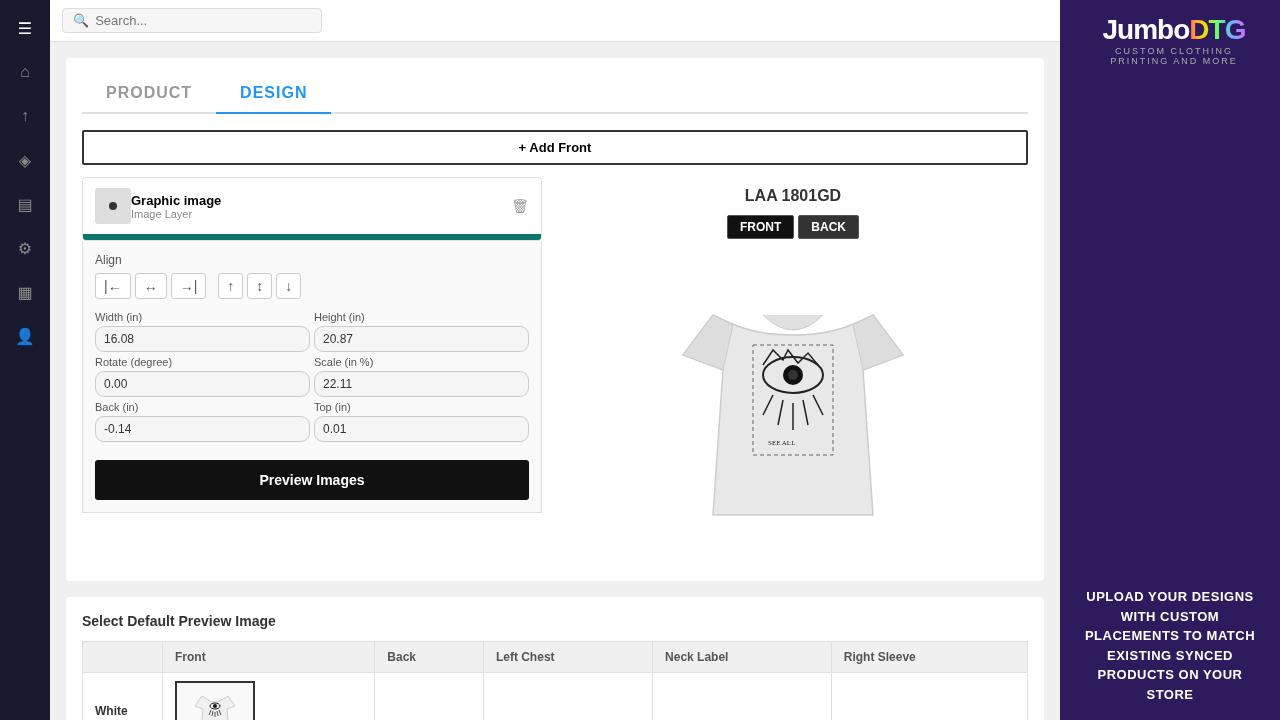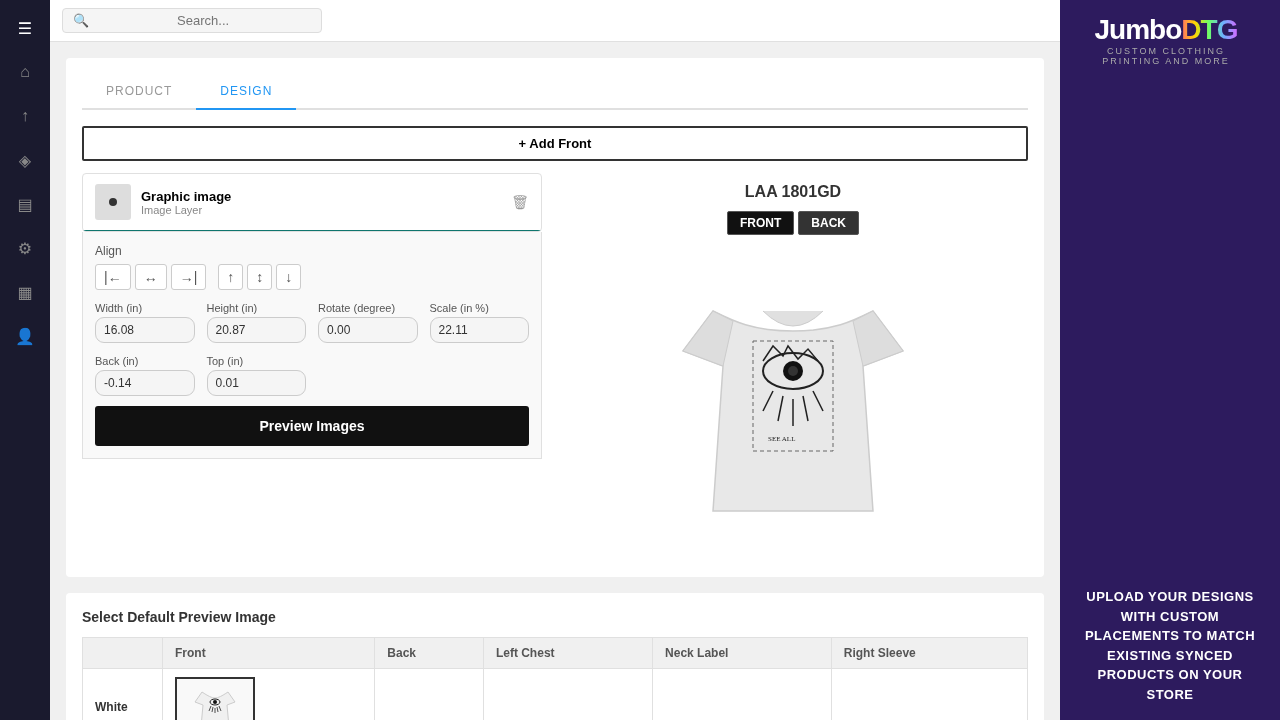--- a/index.html
+++ b/index.html
@@ -55,21 +55,20 @@
       padding: 4px 10px;
       width: 260px;
     }
     .search-container input {
       border: none;
       background: transparent;
       outline: none;
       font-size: 13px;
       color: #333;
       width: 100%;
-      text-align: center;
     }
     .search-icon-inner { color: #999; margin-right: 6px; font-size: 13px; }
 
     
     .content-scroll {
       flex: 1;
       overflow-y: auto;
       padding: 16px;
     }
 
@@ -82,22 +81,22 @@
     }
 
     
     .tabs {
       display: flex;
       border-bottom: 2px solid #e0e0e0;
       margin-bottom: 16px;
     }
     .tab {
       padding: 10px 24px;
-      font-size: 12px;
-      font-weight: 400;
+      font-size: 16px;
+      font-weight: 700;
       letter-spacing: 1px;
       cursor: pointer;
       color: #999;
       border-bottom: 2px solid transparent;
       margin-bottom: -2px;
       text-transform: uppercase;
     }
     .tab.active {
       color: #2196f3;
       border-bottom: 2px solid #2196f3;
@@ -135,22 +134,21 @@
       border: 1px solid #e0e0e0;
       border-radius: 4px;
       max-height: 310px;
       overflow-y: auto;
       background: #fff;
     }
     .layer-item {
       display: flex;
       align-items: center;
       padding: 10px 12px;
-      border-bottom: 1px solid #0f766e;
-      gap: 10px;
+      border-bottom: 6px solid #0f766e;
     }
     .layer-thumb {
       width: 36px;
       height: 36px;
       background: #ddd;
       border-radius: 3px;
       display: flex;
       align-items: center;
       justify-content: center;
       font-size: 18px;
@@ -178,22 +176,23 @@
       padding: 4px 8px;
       cursor: pointer;
       border-radius: 3px;
       font-size: 14px;
       color: #555;
     }
     .align-group { display: flex; gap: 4px; margin-right: 8px; }
 
     .fields-grid {
       display: grid;
-      grid-template-columns: 1fr 1fr 1fr 1fr;
-      gap: 12px;
+      grid-template-columns: 1fr 1fr;
+      gap: 4px;
+      margin-bottom: 8px;
     }
     .field-group label {
       font-size: 11px;
       color: #555;
       display: block;
       margin-bottom: 3px;
     }
     .field-group input {
       width: 100%;
       border: 1px solid #ccc;
@@ -253,21 +252,21 @@
       align-items: center;
       justify-content: center;
     }
 
     
     .promo-panel {
       width: 220px;
       background: #2d1b5e;
       display: flex;
       flex-direction: column;
-      align-items: flex-start;
+      align-items: flex-end;
       padding: 16px;
       flex-shrink: 0;
     }
     .promo-logo {
       width: 180px;
       text-align: center;
       margin-bottom: 20px;
     }
     .promo-logo-text {
       font-size: 28px;

